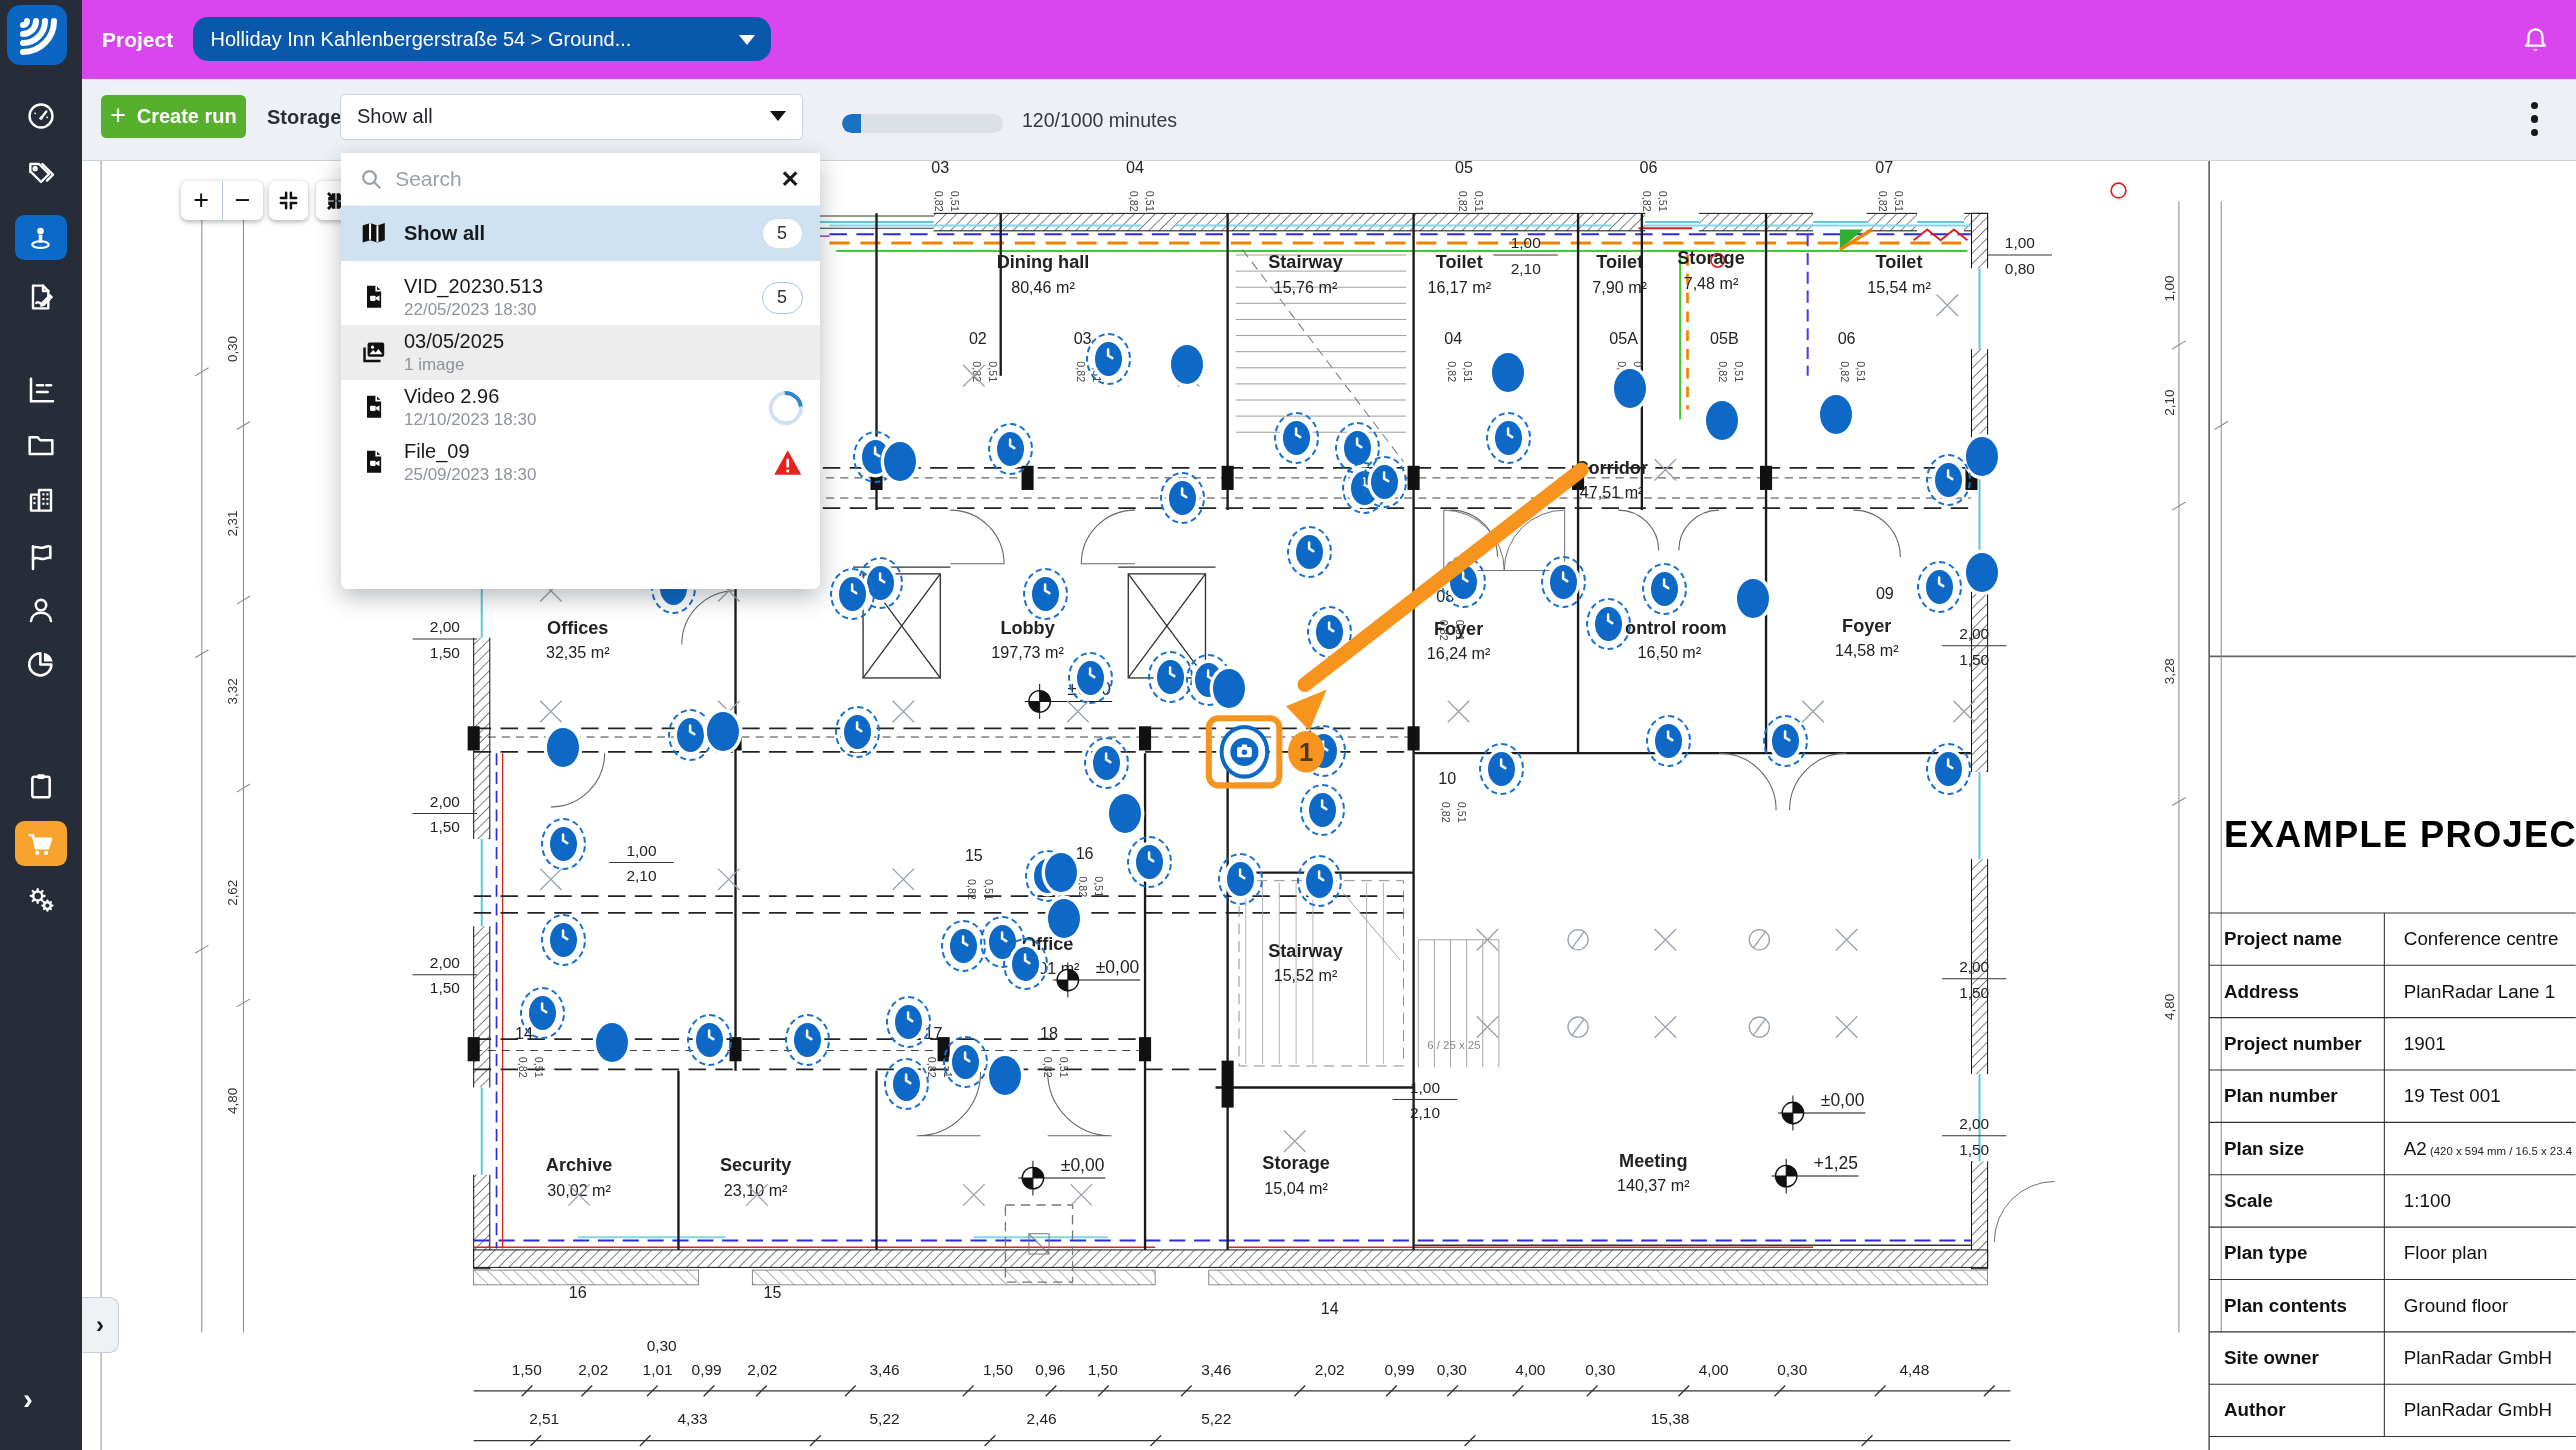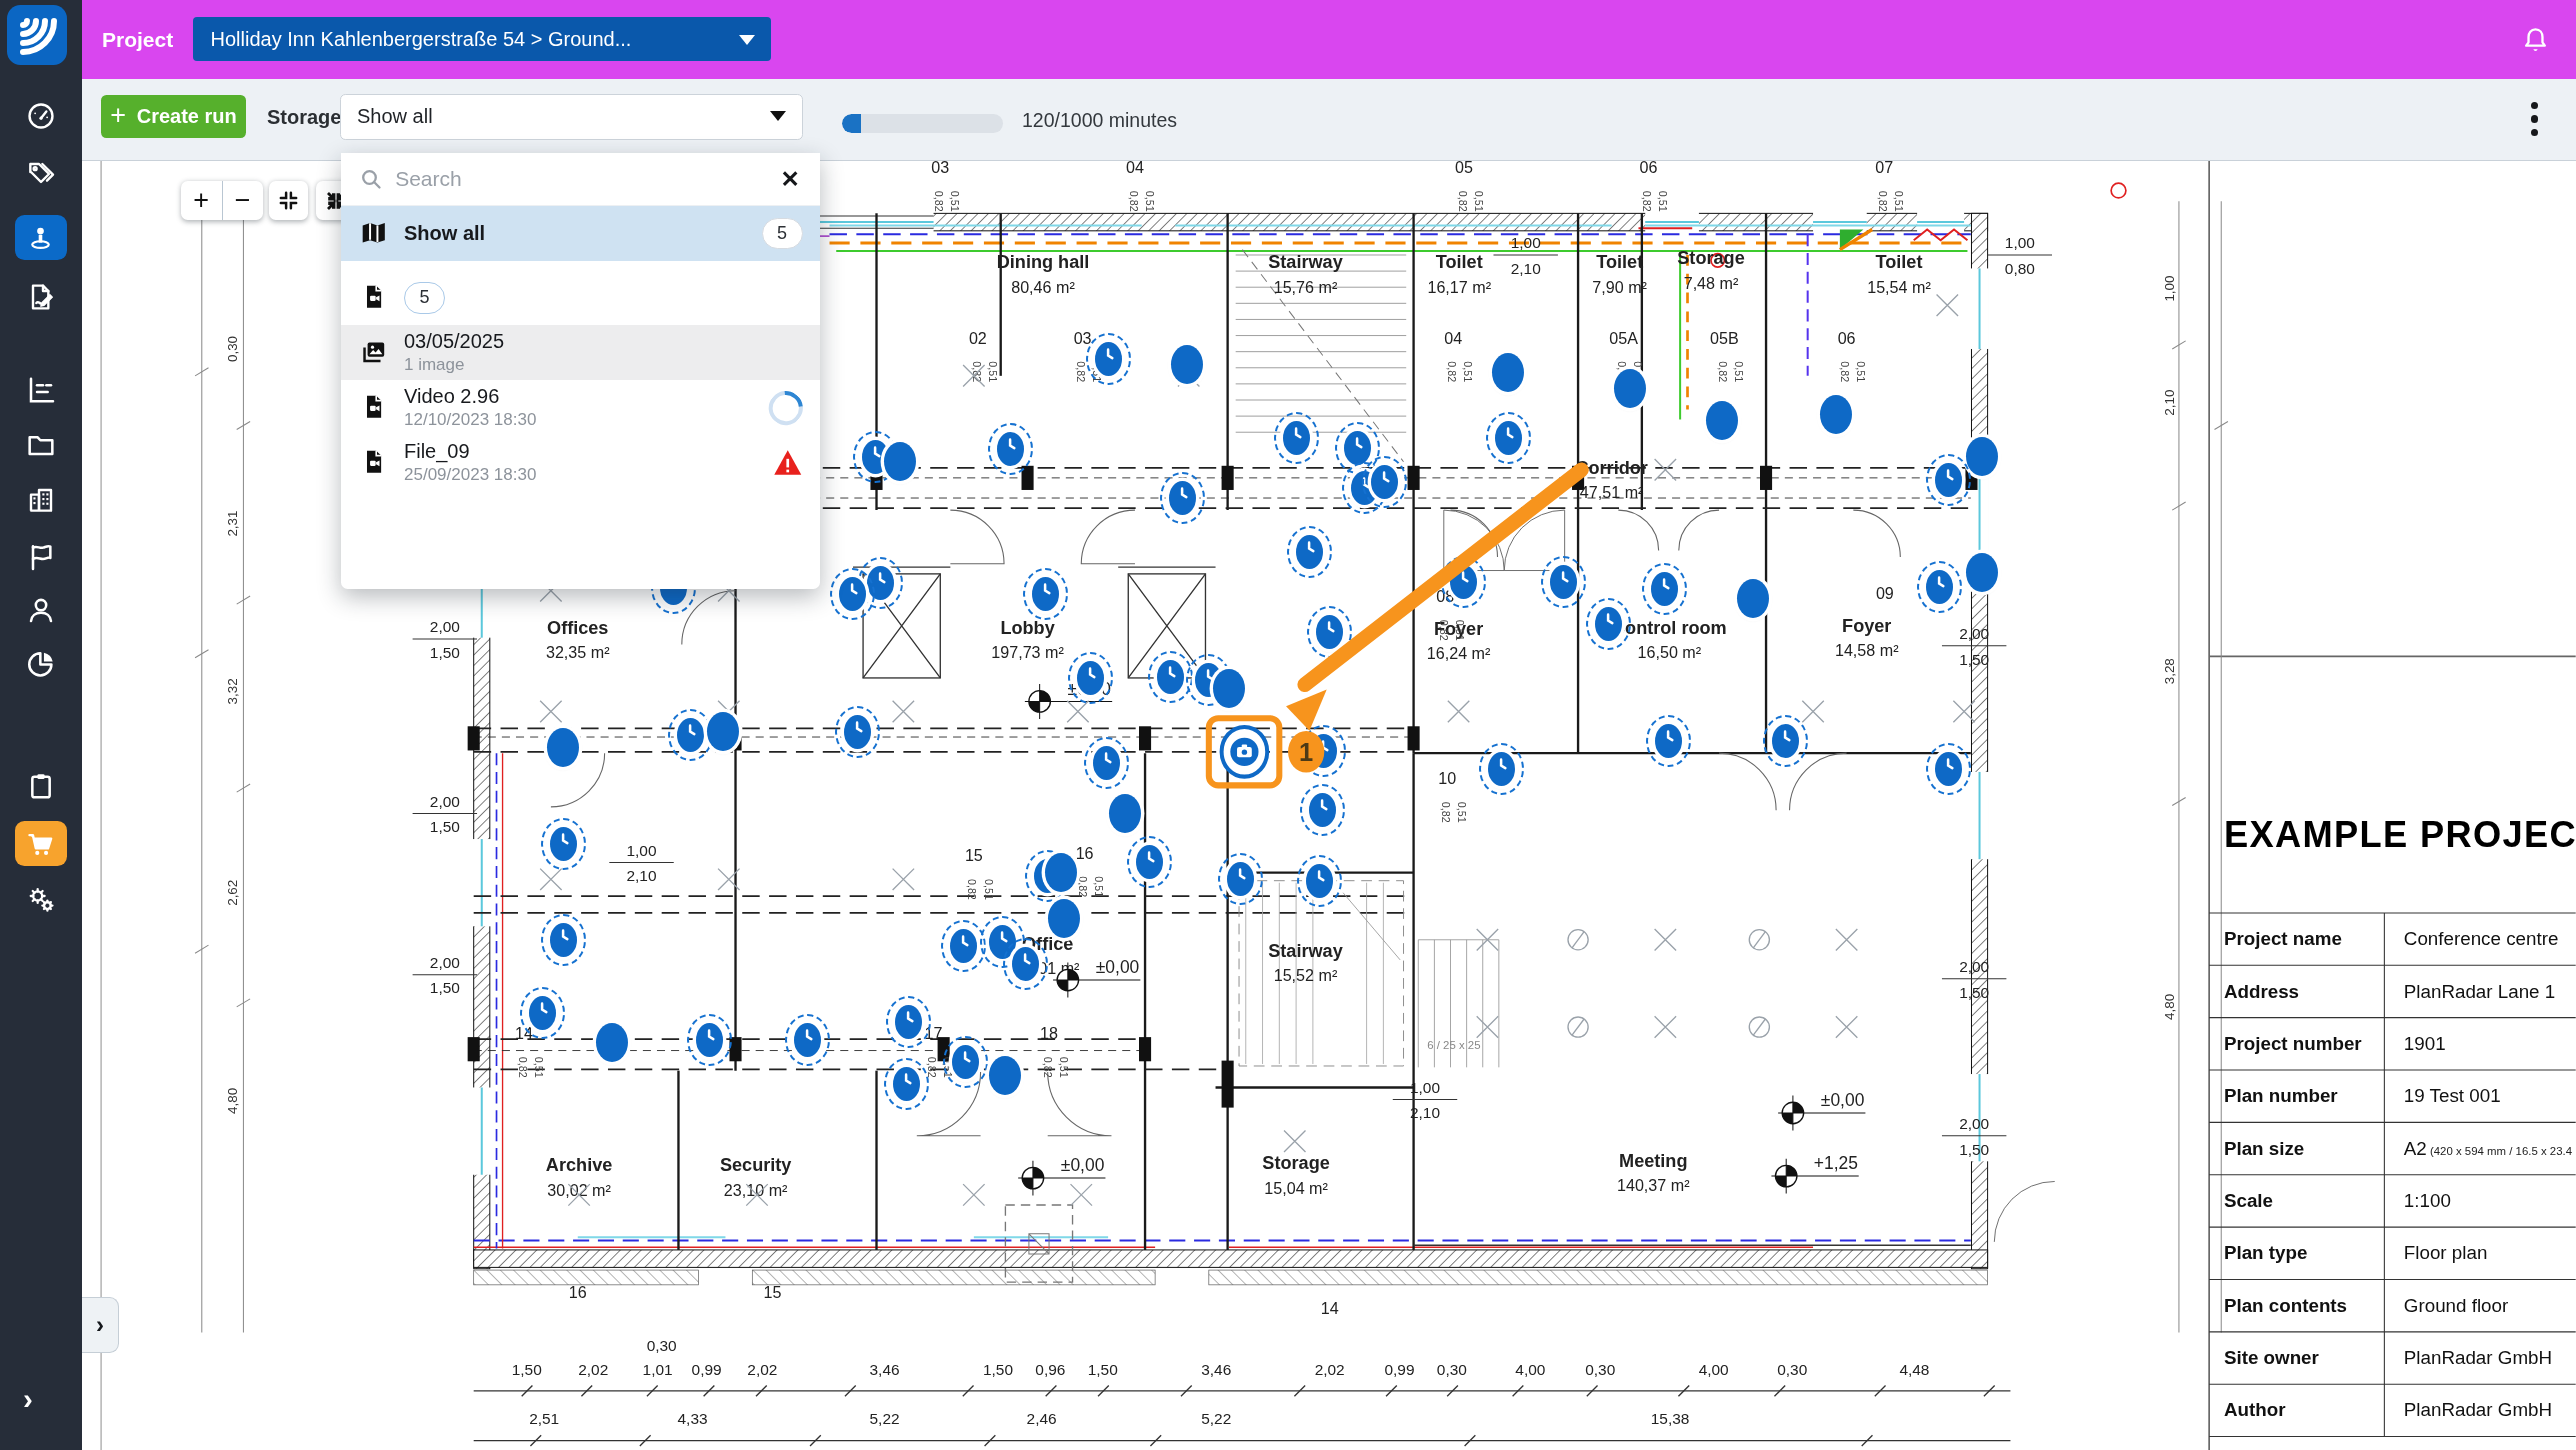--- a/index.html
+++ b/index.html
@@ -12,21 +12,21 @@
         display:flex;align-items:center;justify-content:center}
   .nav{position:absolute;left:0;width:82px;height:44px;display:flex;align-items:center;justify-content:center}
   .nav svg{width:32px;height:32px}
   .tile{position:absolute;left:14.8px;width:52px;height:45px;border-radius:9.4px;display:flex;align-items:center;justify-content:center}
   .tile.blue{background:#0b6ac8}.tile.orange{background:#f7a32d}
   .side-chev{position:absolute;left:23px;top:1382px;color:#fff;font-size:29.5px;font-weight:700}
 
   
   .topbar{position:absolute;left:82px;top:0;width:2494px;height:79px;background:#d946ef;z-index:40}
   .project-label{position:absolute;left:20px;top:28px;color:#fff;font-size:21px;font-weight:700}
-  .project-select{position:absolute;left:111px;top:17px;width:578px;height:44px;background:#0a58ab;border-radius:4px;
+  .project-select{position:absolute;left:111px;top:17px;width:578px;height:44px;background:#0a58ab;border-radius:15px;
         color:#fff;font-size:20px;display:flex;align-items:center;padding:0 17.5px;box-sizing:border-box}
   .caret{width:0;height:0;border-left:8px solid transparent;border-right:8px solid transparent;border-top:10px solid #fff;
         position:absolute;right:16px;top:17.5px}
   .bell{position:absolute;right:25.5px;top:24px;width:31px;height:31px}
 
   
   .toolbar{position:absolute;left:82px;top:79px;width:2494px;height:81px;background:#edf1f5;border-bottom:1.3px solid #c9d1d9;z-index:40}
   .btn-create{position:absolute;left:19px;top:16px;width:145px;height:43px;background:#56b02c;border-radius:5.4px;color:#fff;
         font-size:20px;font-weight:600;display:flex;align-items:center;justify-content:center;gap:10.7px;cursor:pointer}
   .btn-create .plus{font-size:27px;font-weight:400;line-height:0;margin-top:-2.7px}
@@ -1181,20 +1181,24 @@
         <div class="badge ">5</div>
       </div>
       <div class="spacer"></div>
       <div class="rowitem">
         <span><svg width="29.5" height="29.5" viewBox="0 0 24 24">
             <path d="M6.5 3 h7.5 l4 4 v14 H6.5 z" fill="#111"></path>
             <path d="M14 3 v4 h4" stroke="#fff" stroke-width="1.3" fill="none"></path>
             <rect x="9" y="11.2" width="4.6" height="4.2" rx="0.9" fill="#fff"></rect>
             <path d="M13.9 12.5 l2.8-1.5 v4.6 l-2.8-1.5 z" fill="#fff"></path>
           </svg></span>
+    <div class="txt">
+          <div class="row-title">VID_20230.513</div>
+    <div class="row-sub">22/05/2023 18:30</div>
+        </div>
         <div class="badge blue">5</div>
       </div>
       <div class="rowitem alt">
         <span><svg width="29.5" height="29.5" viewBox="0 0 24 24">
             <path d="M4.5 8.5 v11 h13" fill="none" stroke="#111" stroke-width="2"></path>
             <rect x="7" y="4.5" width="13.5" height="11.5" rx="1.5" fill="#111"></rect>
             <circle cx="11" cy="8.3" r="1.3" fill="#fff"></circle>
             <path d="M8.5 14 l3-3.4 2 2 2.4-2.9 3.1 4.3 z" fill="#fff"></path>
           </svg></span>
     <div class="txt">

